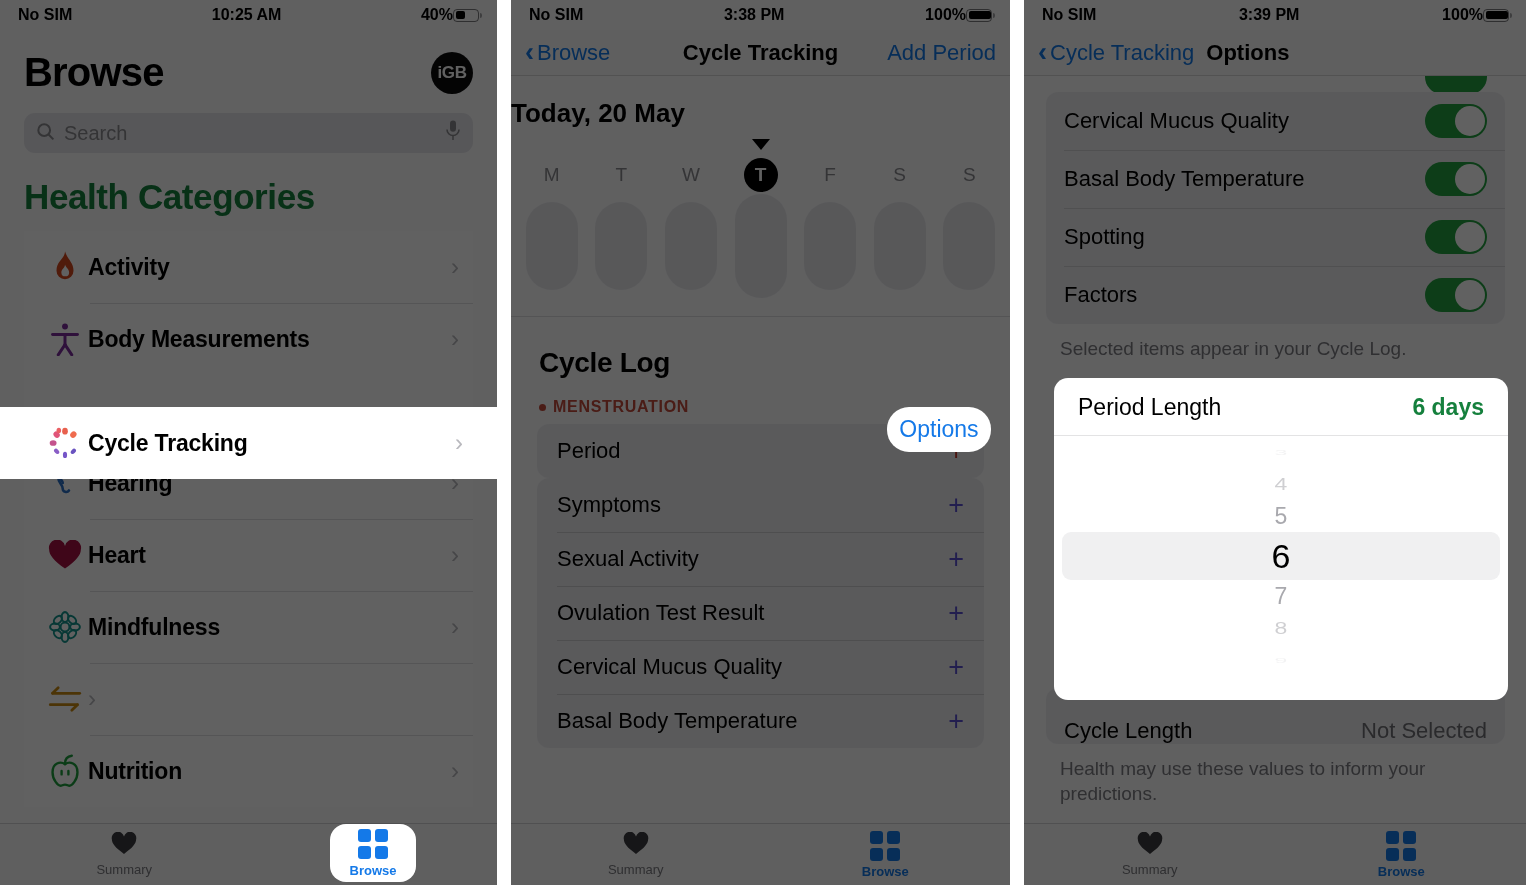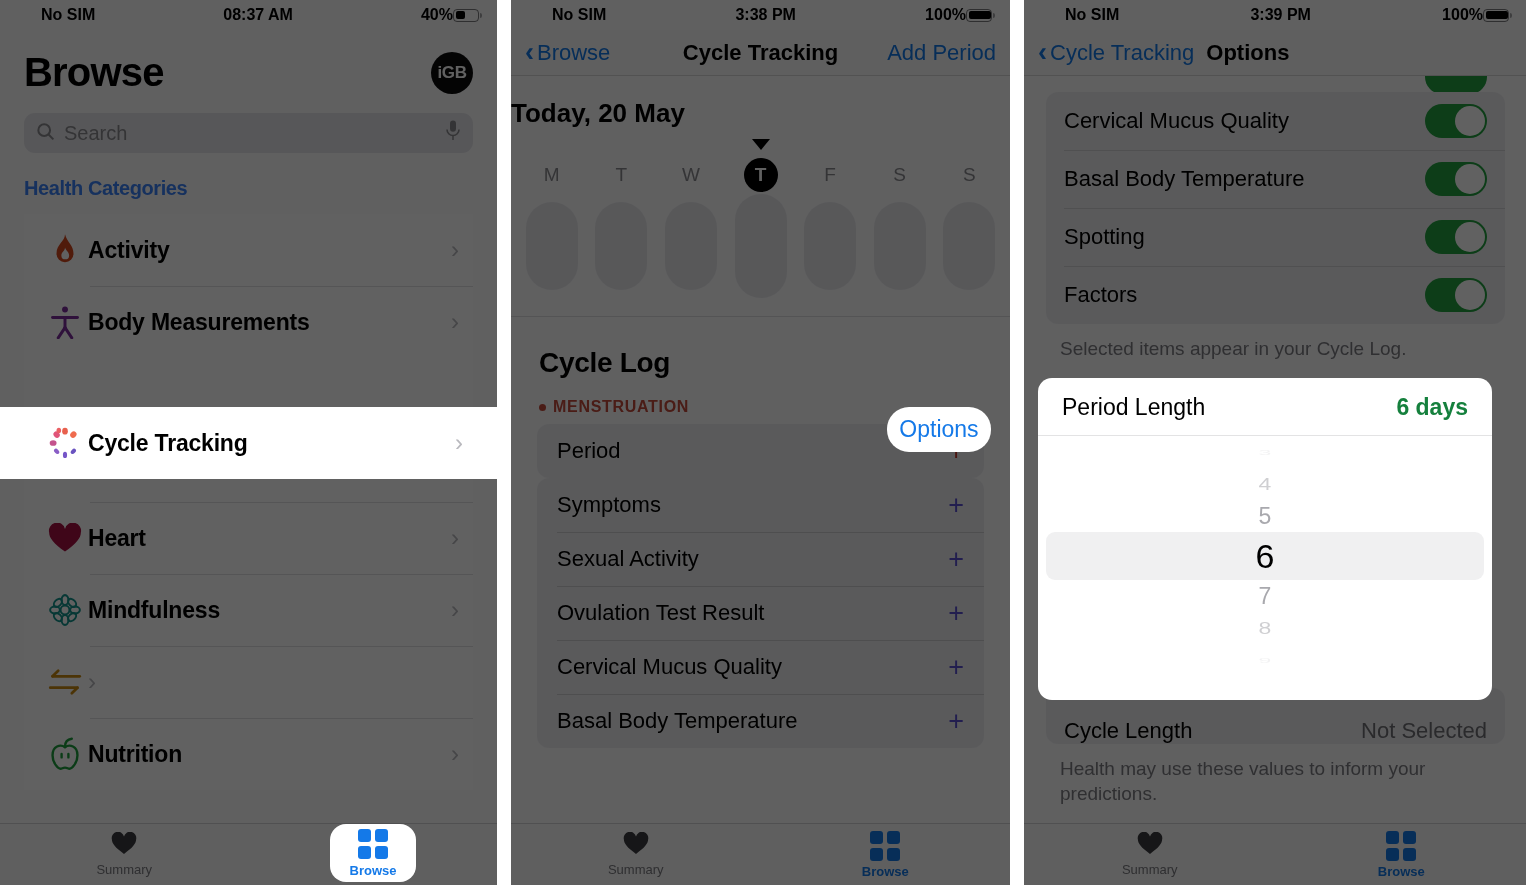--- a/index.html
+++ b/index.html
@@ -38,21 +38,20 @@
   }
 
   
   .statusbar {
     position: relative;
     height: 30px;
     display: flex; align-items: center;
     padding: 0 18px;
     font-size: 16px; font-weight: 600;
     color: #000;
-    margin-left: 23px;
   }
   .sb-left  { flex: 0 0 auto; }
   .sb-mid   { flex: 1 1 auto; text-align: center; }
   .sb-right { flex: 0 0 auto; display: flex; align-items: center; gap: 0; }
   .batt {
     position: relative;
     width: 26px; height: 13px;
     border: 1.6px solid rgba(0,0,0,0.5);
     border-radius: 4px;
     display: inline-block;
@@ -83,21 +82,21 @@
   .searchbar {
     margin: 18px 24px 0 24px;
     height: 40px; border-radius: 11px;
     background: rgba(118,118,128,0.16);
     display: flex; align-items: center; gap: 8px;
     padding: 0 11px;
   }
   .search-ph { font-size: 20px; color: #8a8a8e; flex: 1 1 auto; }
   .section-h {
     margin: 24px 24px 14px 24px;
-    font-size: 20px; font-weight: 700; letter-spacing: -0.4px; color: #3b82f6;
+    font-size: 35px; font-weight: 700; letter-spacing: -0.4px; color: #15803d;
   }
   .card {
     margin: 0 24px;
     background: #fff;
     border-radius: 12px;
     overflow: visible;
   }
   .cat-row {
     position: relative;
     display: flex; align-items: center;
@@ -217,21 +216,21 @@
 </style>
 </head>
 <body>
 
 <div class="stage">
 
   <div class="panel p1">
 
     <div class="statusbar">
       <div class="sb-left">No SIM</div>
-      <div class="sb-mid">08:37 AM</div>
+      <div class="sb-mid">10:25 AM</div>
       <div class="sb-right">
         <span>40%</span>
         <span class="batt">
             <i style="width:9px"></i>
           </span>
       </div>
     </div>
 
     <div class="browse-head">
       <div class="big-title">Browse</div>
@@ -599,21 +598,21 @@
             <i></i>
             <i></i>
             <i></i>
           </span>
         <span class="tab-label active">Browse</span>
       </div>
     </div>
 
     <div class="scrim"></div>
 
-    <div class="picker-card" style="left:14px; top:378px; width:454px; height:322px;">
+    <div class="picker-card" style="left:30px; top:378px; width:454px; height:322px;">
       <div class="picker-head">
         <span class="pl">Period Length</span>
         <span class="pv">6 days</span>
       </div>
       <div class="wheel">
         <div class="wheel-sel"></div>
         <div class="wnum f3">3</div>
         <div class="wnum f1">4</div>
         <div class="wnum">5</div>
         <div class="wnum sel">6</div>

